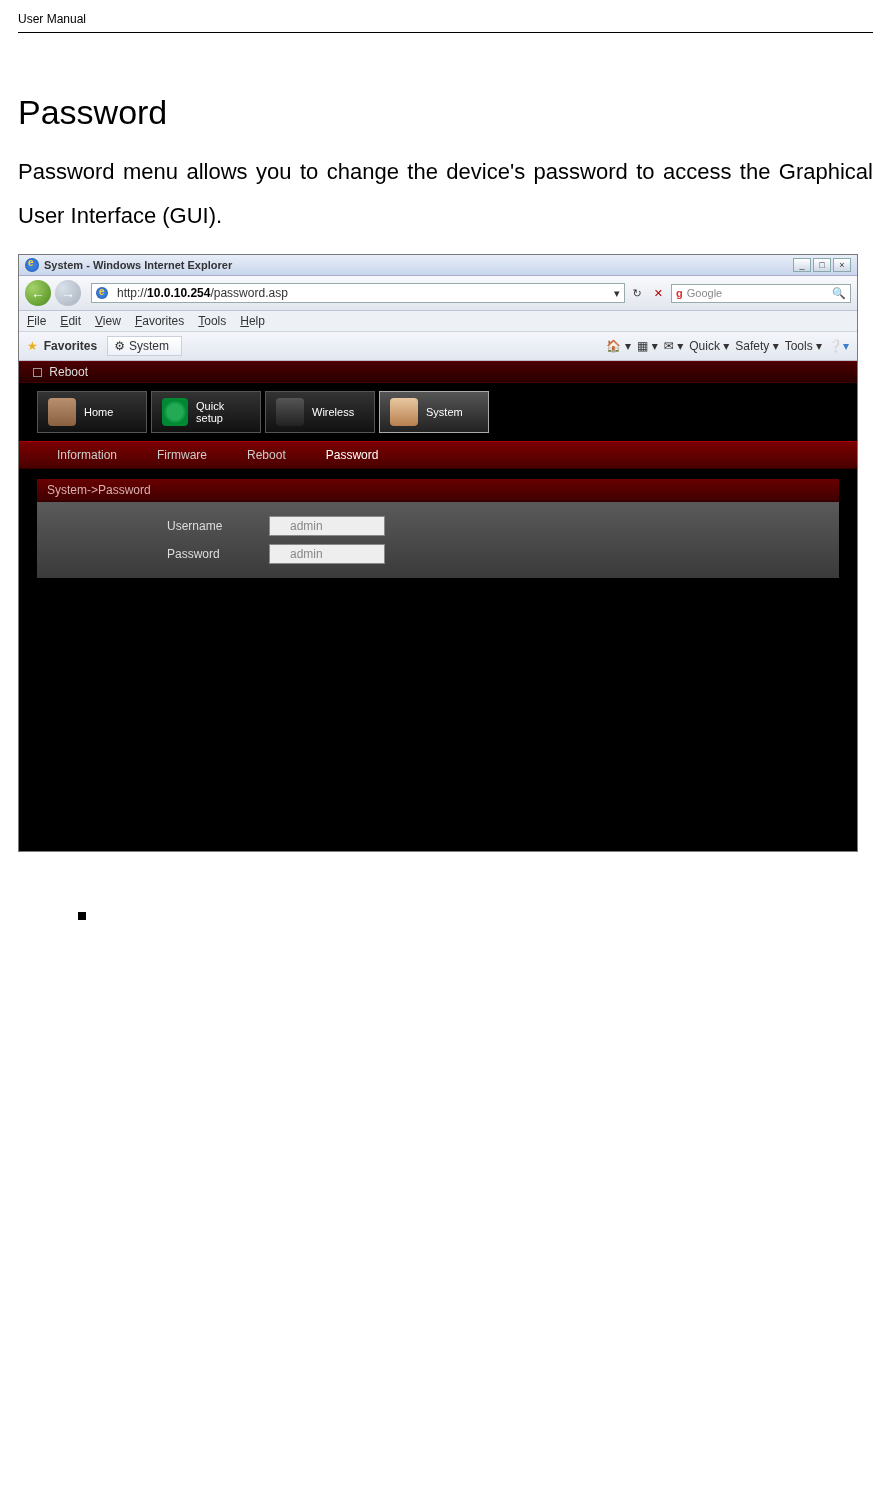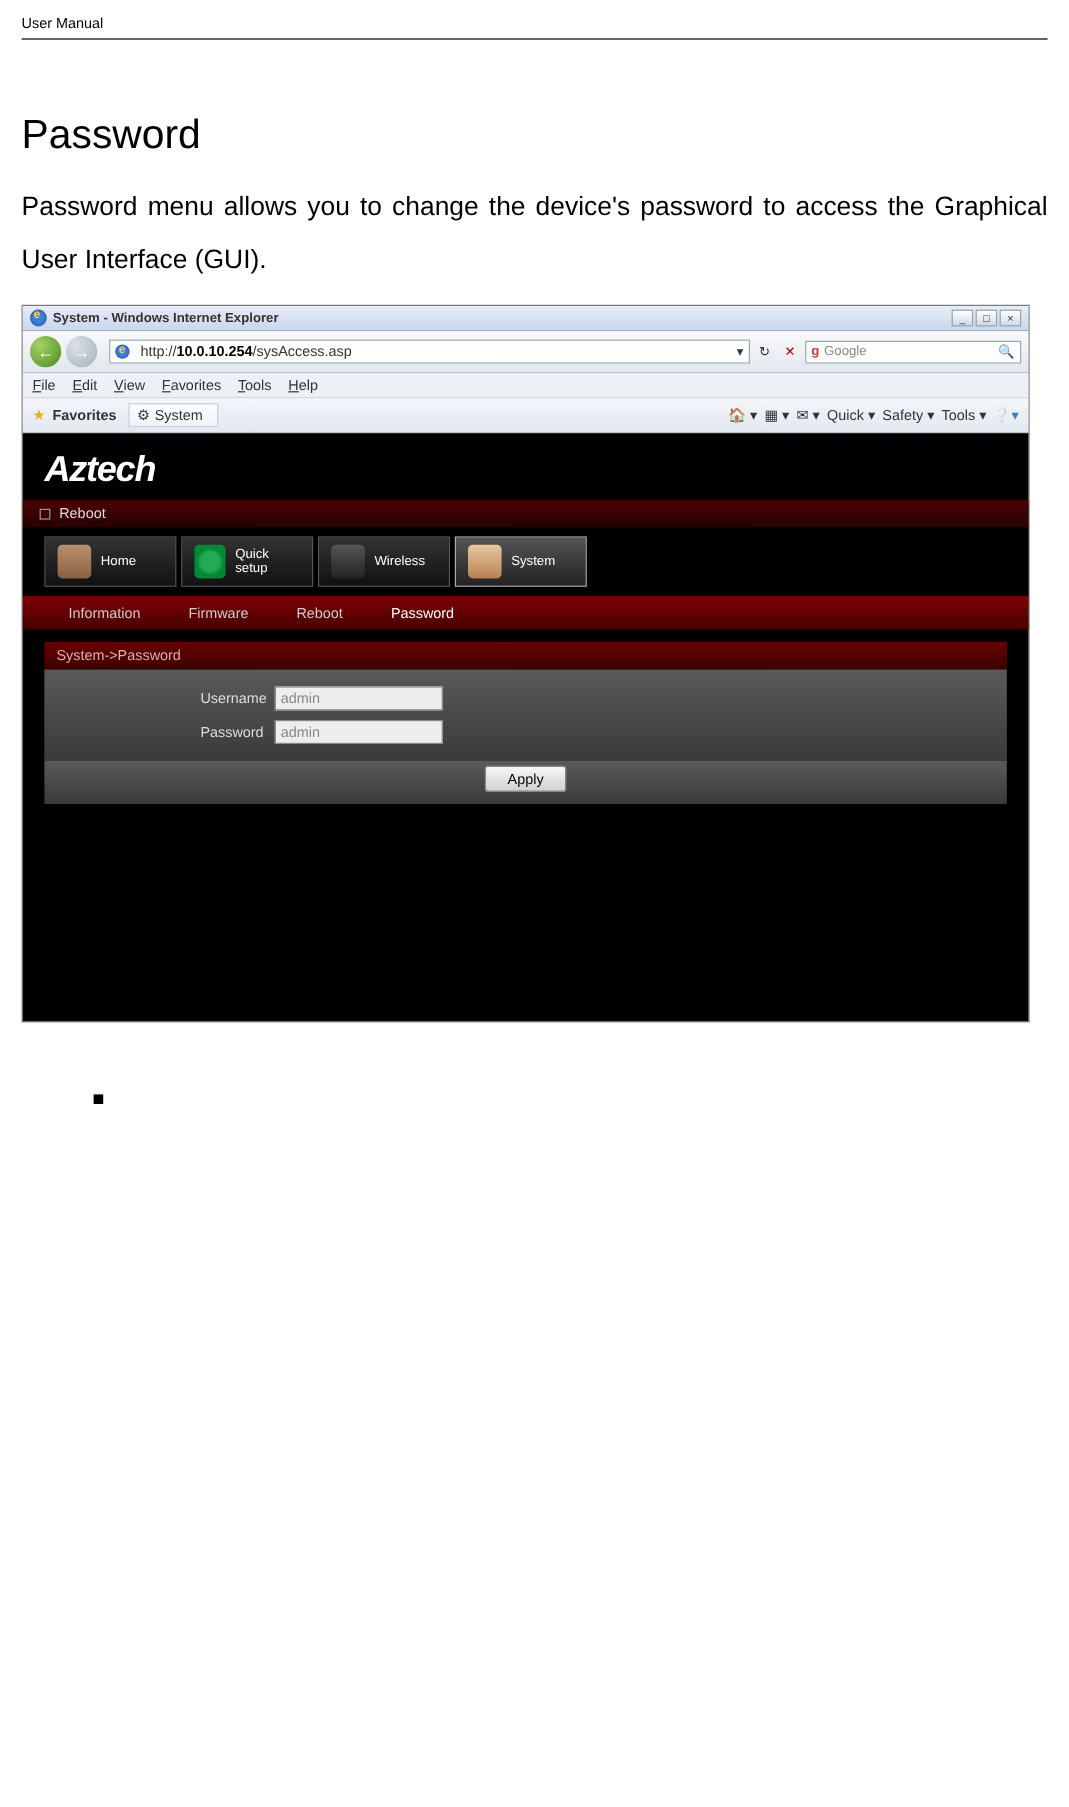--- a/index.html
+++ b/index.html
@@ -91,21 +91,21 @@
   .mtab-ico.wire { background: linear-gradient(#555,#222);}
   .mtab-ico.sys { background: linear-gradient(#e8c8a0,#b88050);}
   .subtabs { display:flex; background: linear-gradient(#7a0000,#4a0000); padding:0 18px; border-top:1px solid #a00; border-bottom:1px solid #300;}
   .stab { padding:6px 20px; color:#ccc; font-size:12px;}
   .stab.active { color:#fff;}
   .panel { margin:10px 18px; background:#1a1a1a;border-radius:26px;}
   .panel-head { background: linear-gradient(#680000,#400000); color:#d8b0b0; padding:4px 10px; font-size:12px; border-bottom:1px solid #300;}
   .form-rows { background: linear-gradient(#5a5a5a,#3a3a3a); padding:10px 30px;}
   .form-row { display:flex; align-items:center; gap:22px; padding:4px 0;}
   .form-row label { width:140px; text-align:right; color:#ddd; font-size:12px; padding-left:100px;}
-  .form-row input { background:#eee; border:1px solid #888; padding:2px 4px; width:140px; font-size:12px; color:#888;}
+  .form-row input { background:#eee; border:1px solid #888; padding:2px 20px; width:116px; font-size:12px; color:#888;margin-left:40px;}
   .btn-row { text-align:center; background: linear-gradient(#5a5a5a,#3a3a3a); padding:4px 0 10px;}
   .apply-btn { background:linear-gradient(#f8f8f8,#d0d0d0); border:1px solid #888; padding:3px 18px; font-size:12px; border-radius:3px;}
   .postlist { margin-left:60px; font-size:22px; font-family:Arial,sans-serif;}
   .postlist .bullet { display:inline-block; width:8px; height:8px; background:#000; margin-right:18px; vertical-align:middle;}
   @media print { .footer { position: static;}}
 </style>
 </head>
 <body>
 
 <div class="header-label">User Manual</div>
@@ -123,21 +123,21 @@
       <span class="ie-winbtn">□</span>
       <span class="ie-winbtn">×</span>
     </div>
   </div>
   <div class="ie-navbar">
     <span class="nav-arrow">←</span>
     <span class="nav-arrow fwd">→</span>
     <div class="url-field">
       <span class="ie-icon" style="width:12px;height:12px;"></span>
       <span class="url-text">
-        <span>http://</span><b>10.0.10.254</b><span>/sysAccess.asp</span>
+        <span>http://</span><b>10.0.10.254</b><span>/password.asp</span>
       </span>
       <span style="margin-left:auto;">▾</span>
     </div>
     <span style="padding:0 4px;">↻</span>
     <span style="padding:0 4px;color:#a00;">✕</span>
     <div class="search-field">
       <span style="color:#d33;font-weight:bold;">g</span>
       <span style="color:#888;">Google</span>
       <span style="margin-left:auto;">🔍</span>
     </div>
@@ -161,23 +161,20 @@
       <span>🏠 ▾</span>
       <span>▦ ▾</span>
       <span>✉ ▾</span>
       <span><span>Quick</span> ▾</span>
       <span><span>Safety</span> ▾</span>
       <span><span>Tools</span> ▾</span>
       <span style="color:#3a7fcf;">❔▾</span>
     </div>
   </div>
   <div class="content-wrap">
-    <div class="logo-bar">
-      <span class="logo">Aztech</span>
-    </div>
     <div class="reboot-bar">
       <span class="sq"></span>
       <span>Reboot</span>
     </div>
     <div class="main-tabs">
       <div class="mtab">
         <span class="mtab-ico home"></span>
         <span>Home</span>
       </div>
       <div class="mtab">
@@ -204,22 +201,19 @@
       <div class="form-rows">
         <div class="form-row">
           <label>Username</label>
           <input type="text" disabled="" value="admin" style="">
         </div>
         <div class="form-row">
           <label>Password</label>
           <input type="text" value="admin" style="">
         </div>
       </div>
-      <div class="btn-row">
-        <button class="apply-btn">Apply</button>
-      </div>
     </div>
   </div>
 </div>
 
 <div class="postlist">
   <span class="bullet"></span>
 </div>
 
 </body></html>

